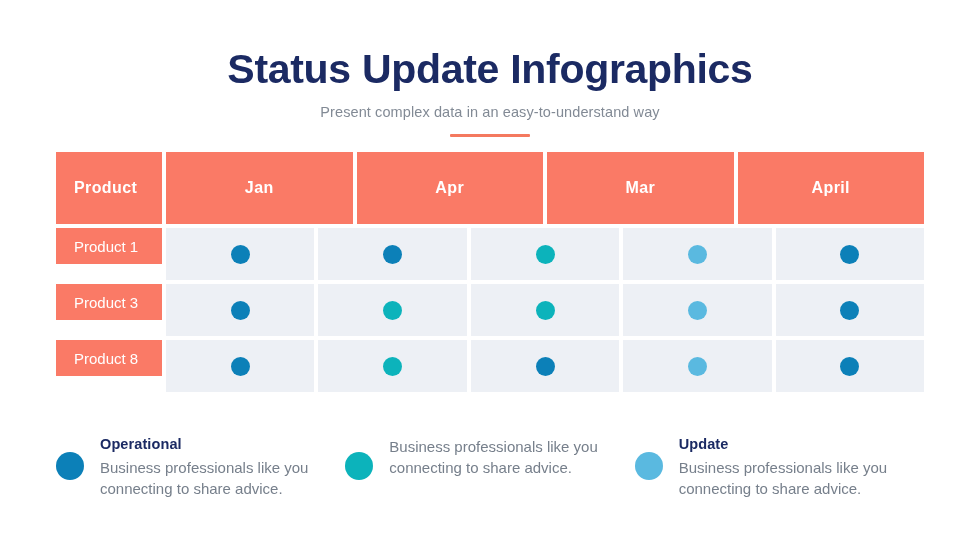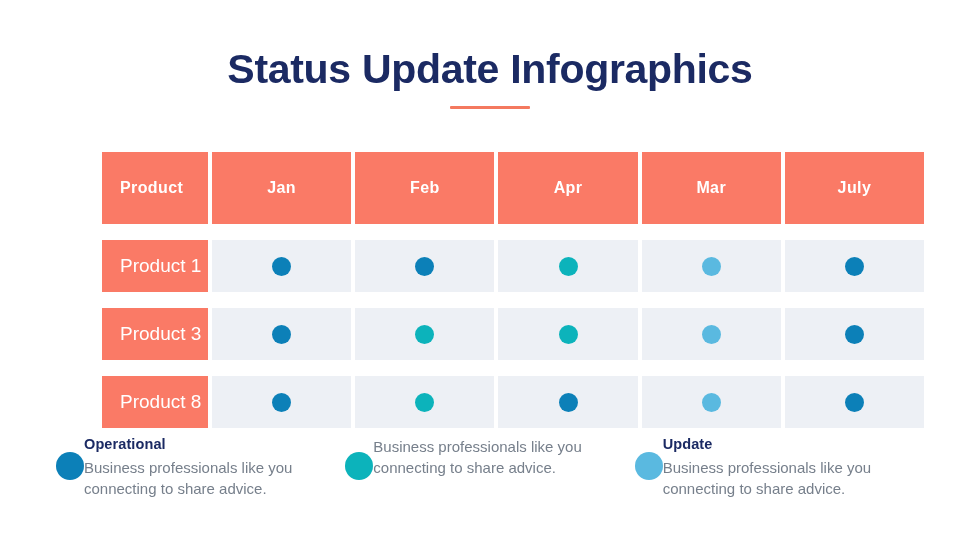--- a/index.html
+++ b/index.html
@@ -53,22 +53,21 @@
   
   .table-wrap {
     position: absolute;
     left: 56px;
     top: 152px;
     width: 868px;
   }
   .status-table {
     display: flex;
     flex-direction: column;
-    gap: 16px;
-    margin-left: 46px;
+    gap: 4px;
   }
   .trow {
     display: flex;
     gap: 4px;
   }
   .cell {
     box-sizing: border-box;
     display: flex;
     align-items: center;
   }
@@ -91,23 +90,23 @@
     letter-spacing: 0.4px;
   }
   .head-row .label-col {
     justify-content: flex-start;
     padding-left: 18px;
   }
 
   
   .data-row .label-col {
     background: #fa7a66;
-    height: 52px;
+    height: 36px;
     color: #ffffff;
-    font-size: 19px;
+    font-size: 15px;
     font-weight: normal;
     padding-left: 18px;
     justify-content: flex-start;
   }
   .data-row .month-col {
     background: #edf0f5;
     height: 52px;
     justify-content: center;
   }
 
@@ -132,20 +131,21 @@
     flex: 1 1 0;
   }
   .legend-dot {
     width: 28px;
     height: 28px;
     border-radius: 50%;
     flex: 0 0 28px;
     margin-top: 16px;
   }
   .legend-text {
+    margin-left: 16px;
   }
   .legend-title {
     font-size: 14.5px;
     font-weight: bold;
     color: #1b2a63;
     margin: 0 0 5px 0;
     letter-spacing: 0.1px;
   }
   .legend-desc {
     font-size: 15px;
@@ -155,33 +155,33 @@
     max-width: 215px;
   }
 </style>
 </head>
 <body>
 
 <div class="slide">
 
   <div class="header">
     <h1 class="slide-title">Status Update Infographics</h1>
+    <p class="slide-subtitle">Present complex data in an easy-to-understand way</p>
     <div class="title-rule"></div>
   </div>
 
   <div class="table-wrap">
     <div class="status-table" id="status-table">
 
     <div class="trow head-row">
           <div class="cell label-col">Product</div>
           <div class="cell month-col">Jan</div>
-          <div class="cell month-col">Feb</div>
           <div class="cell month-col">Apr</div>
           <div class="cell month-col">Mar</div>
-          <div class="cell month-col">July</div>
+          <div class="cell month-col">April</div>
         </div>
         <div class="trow data-row">
           <div class="cell label-col">Product 1</div>
           <div class="cell month-col">
             <span class="dot" style="background: rgb(12, 128, 184);"></span>
           </div>
           <div class="cell month-col">
             <span class="dot" style="background: rgb(12, 128, 184);"></span>
           </div>
           <div class="cell month-col">

